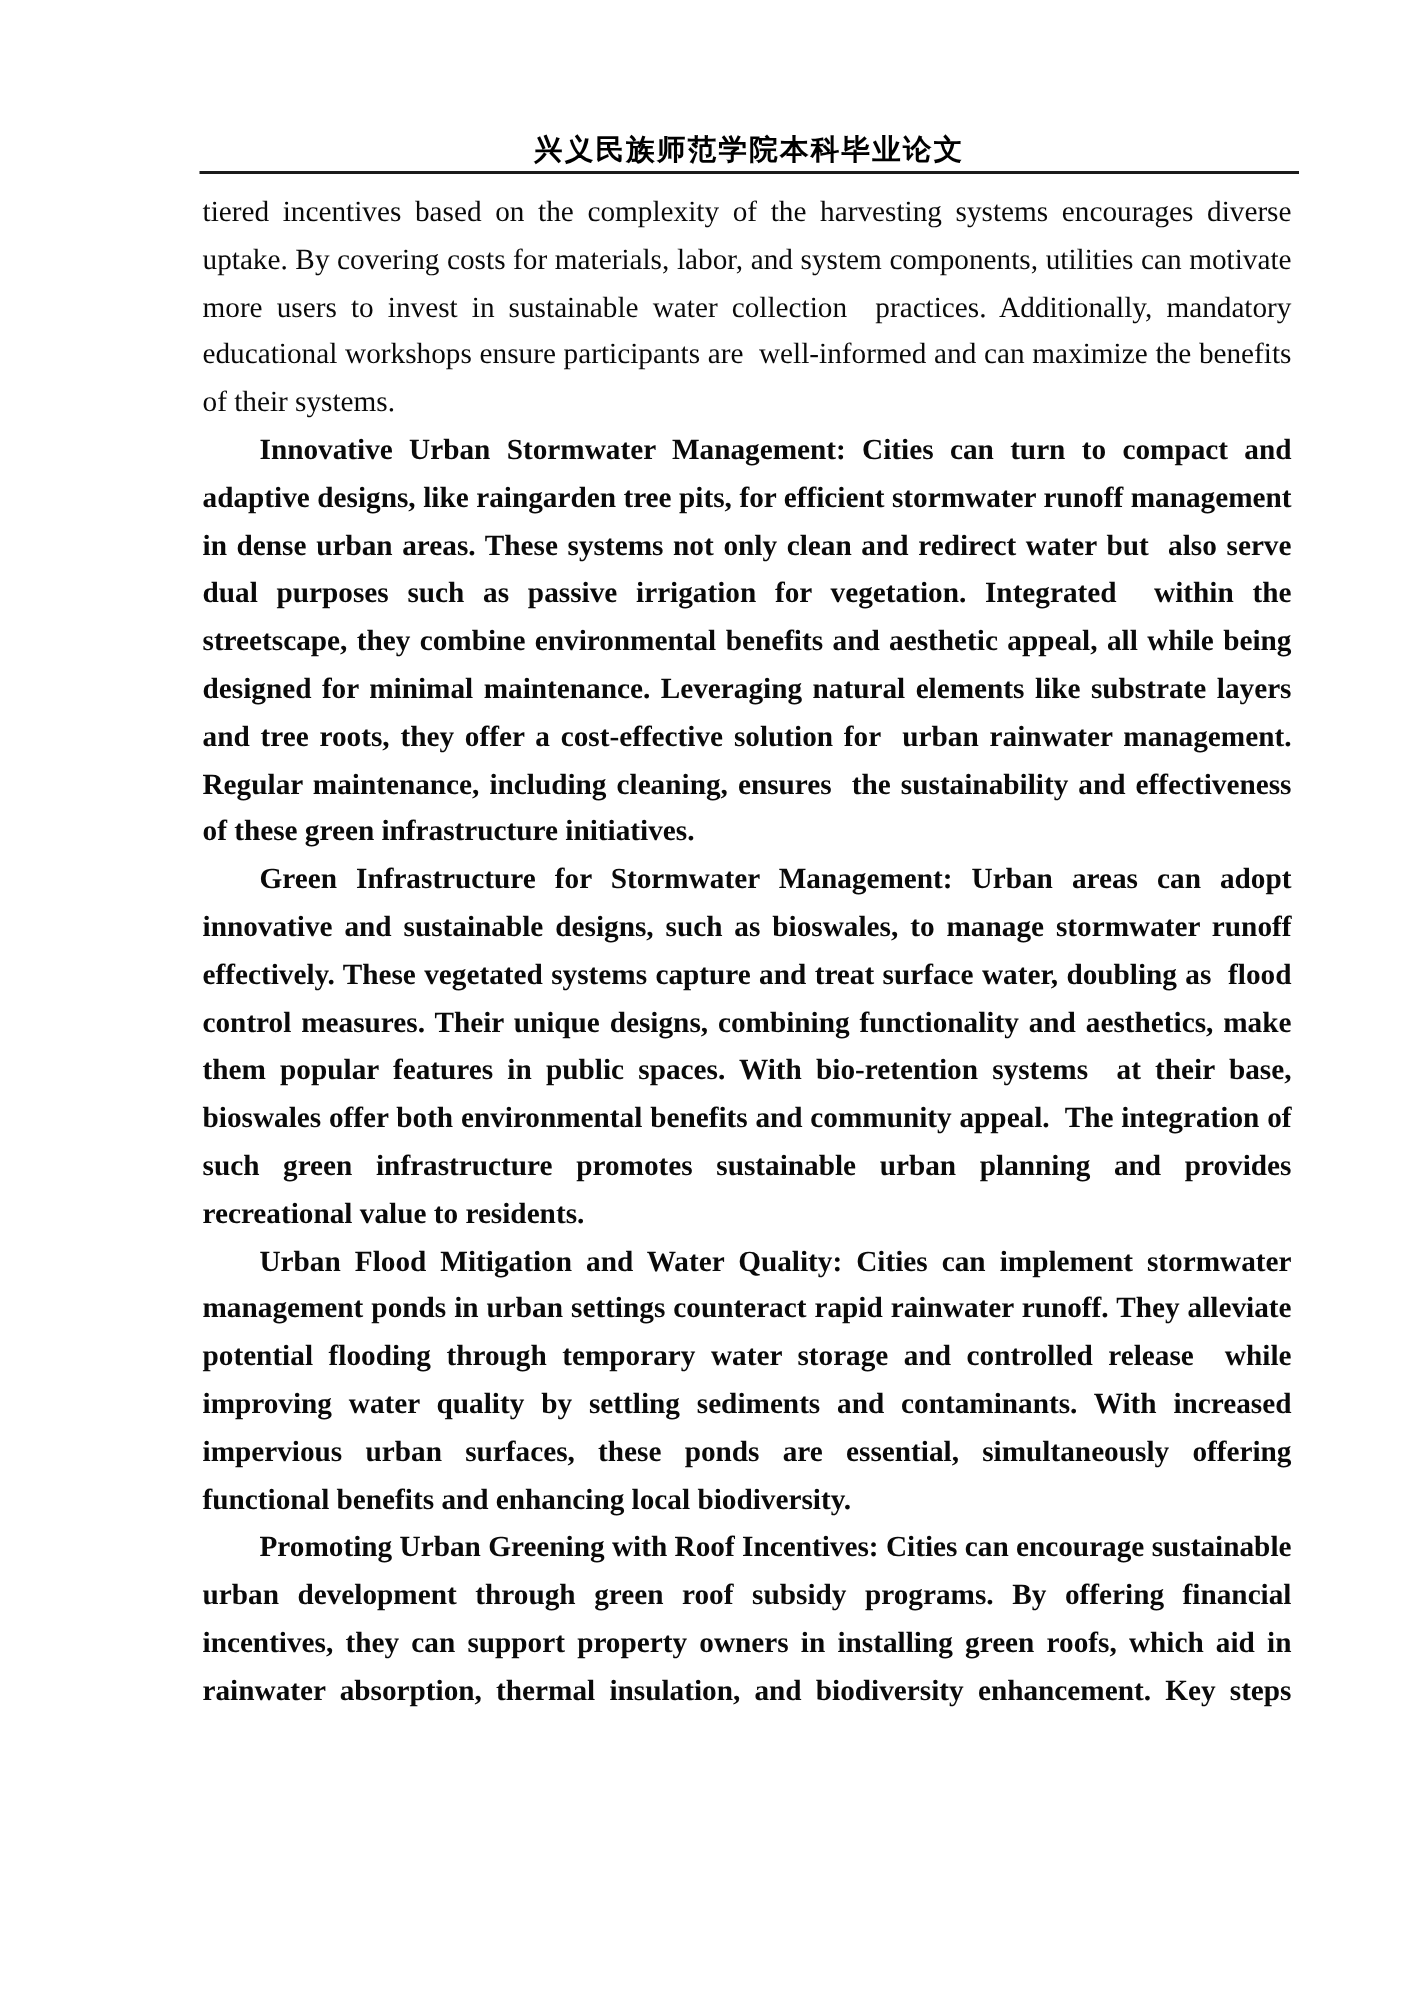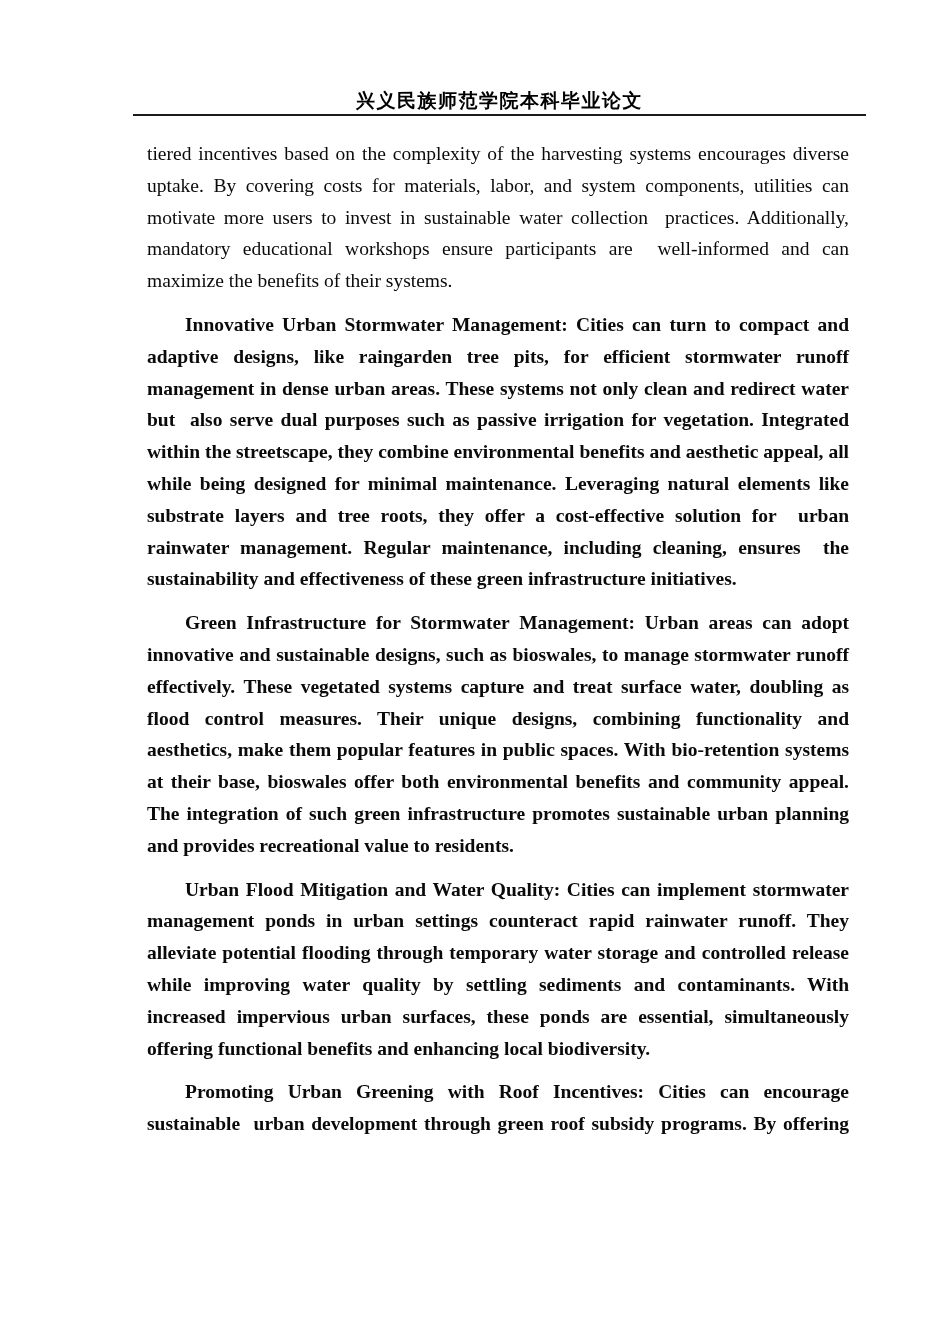--- a/index.html
+++ b/index.html
@@ -45,21 +45,21 @@
   }
 
   
   .body-col {
     position: absolute;
     left: 135px;
     top: 126px;
     width: 726px;
   }
   p.para {
-    margin: 12px;
+    margin: 0;
     padding: 0;
     font-size: 19.5px;
     line-height: 31.8px;
     text-align: justify;
     text-justify: inter-word;
     text-indent: 0;
     white-space: pre-wrap;
     hyphens: none;
   }
   p.para.indented {

